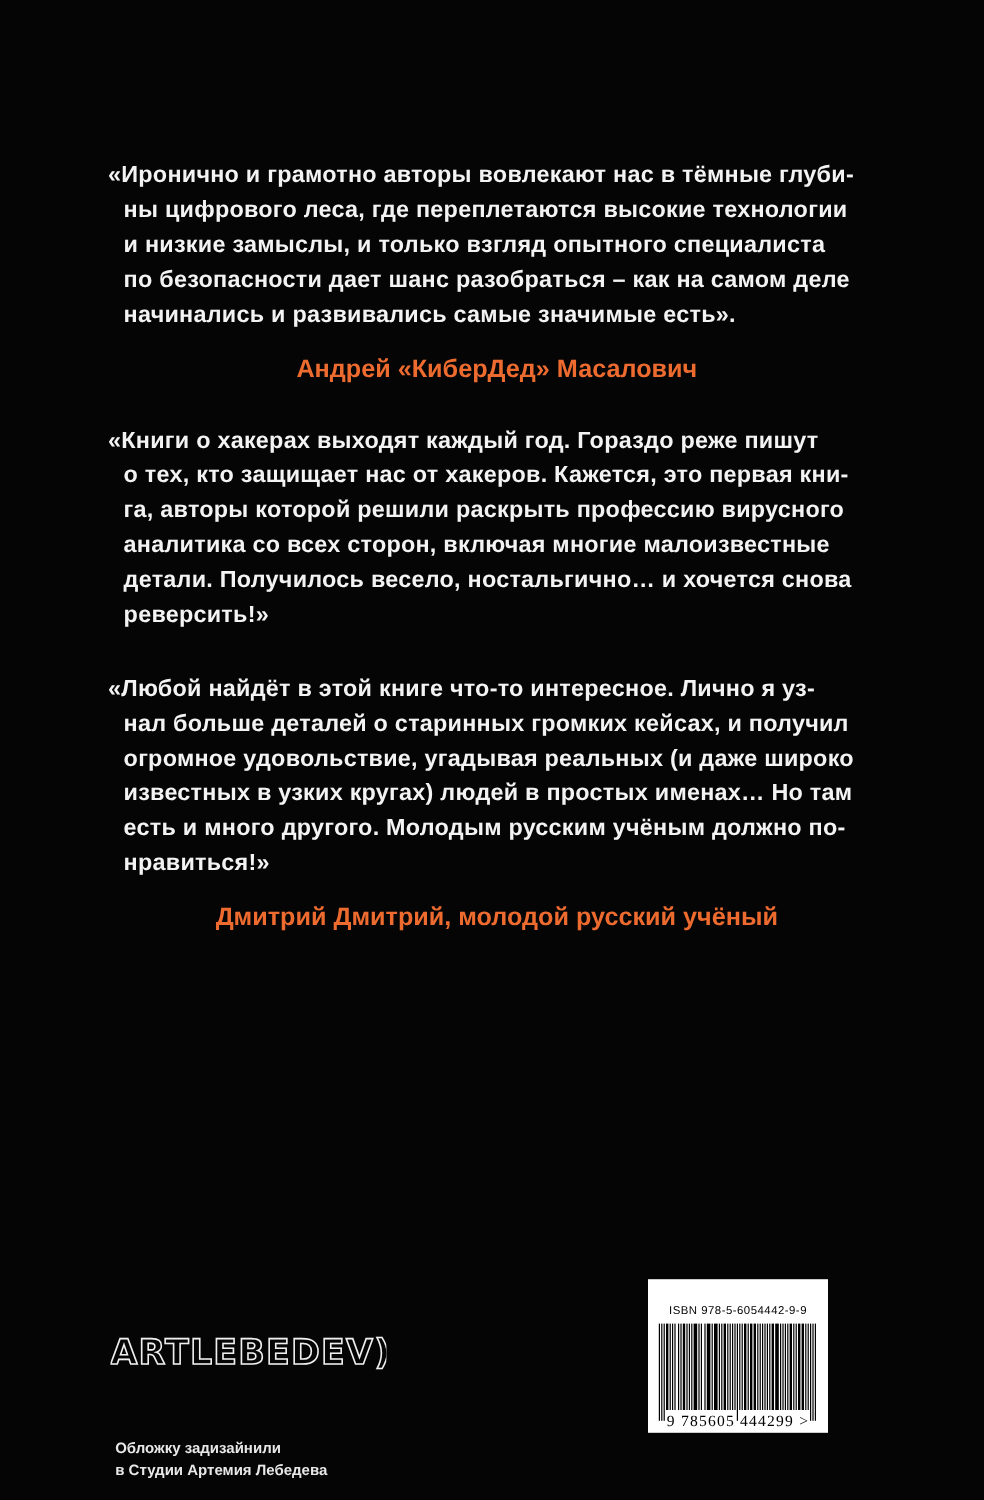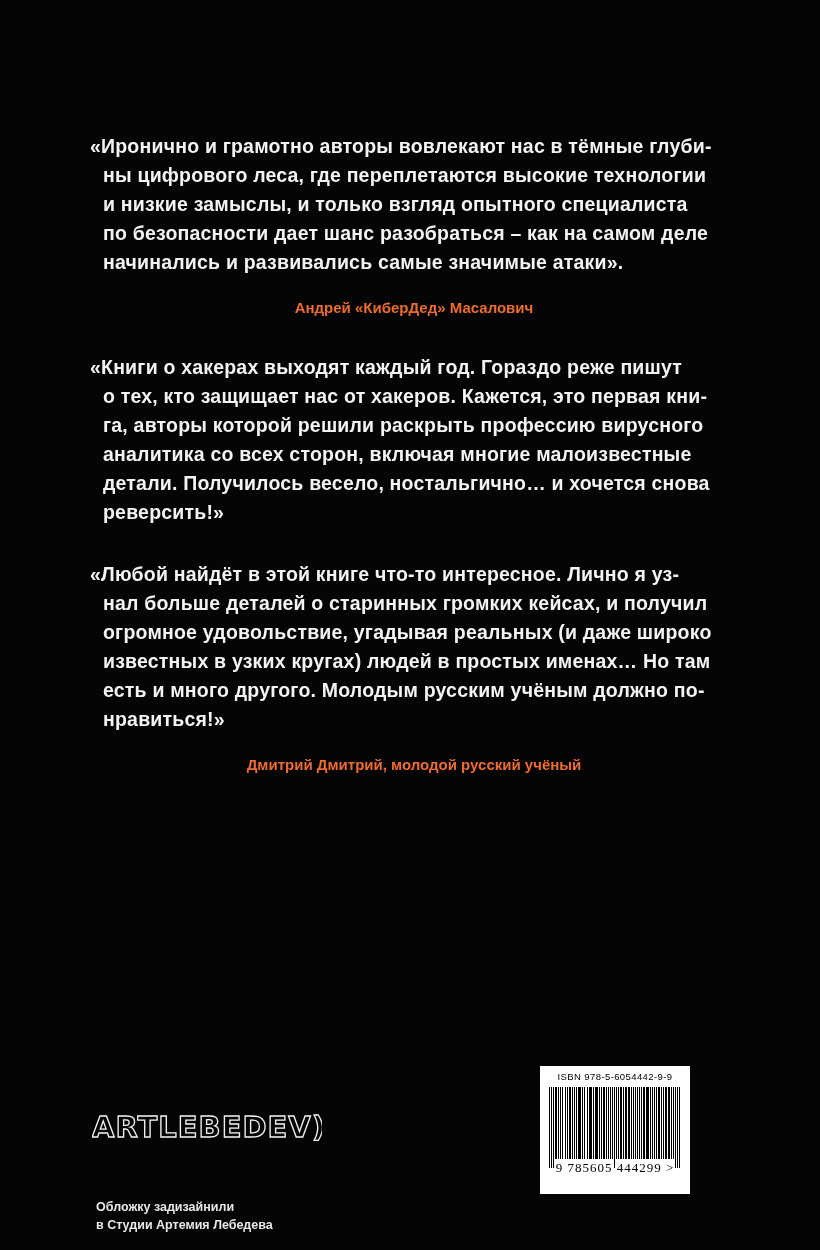--- a/index.html
+++ b/index.html
@@ -31,21 +31,21 @@
     line-height: 29px;
     font-weight: 600;
     letter-spacing: 0.2px;
     color: #f3f3f3;
     white-space: pre-line;
     padding-left: 13px;
     text-indent: -13px;
   }
   .attribution {
     margin: 19px 0 0 0;
-    font-size: 15px;
+    font-size: 21px;
     line-height: 24px;
     font-weight: 700;
     text-align: center;
     color: #ed6b2f;
   }
   .footer {
     position: absolute;
     left: 0;
     top: 1050px;
     width: 820px;
@@ -72,21 +72,21 @@
   }
   .barcode-box {
     position: absolute;
     left: 540px;
     top: 16px;
     width: 150px;
     height: 128px;
     background: #ffffff;
     color: #000;
     box-sizing: border-box;
-    padding-top: 5px;
+    padding-top: 21px;
     text-align: center;
   }
   .isbn-label {
     font-size: 9.5px;
     letter-spacing: 0.4px;
     line-height: 12px;
     color: #000;
     font-weight: 400;
     white-space: nowrap;
   }
@@ -121,21 +121,21 @@
 
 <div class="page">
 
   <div class="quotes">
 
     <section class="quote-block">
       <p class="quote-text">«Иронично и грамотно авторы вовлекают нас в тёмные глуби-
 ны цифрового леса, где переплетаются высокие технологии
 и низкие замыслы, и только взгляд опытного специалиста
 по безопасности дает шанс разобраться – как на самом деле
-начинались и развивались самые значимые атаки».</p>
+начинались и развивались самые значимые есть».</p>
       <p class="attribution">Андрей «КиберДед» Масалович</p>
     </section>
 
     <section class="quote-block">
       <p class="quote-text">«Книги о хакерах выходят каждый год. Гораздо реже пишут
 о тех, кто защищает нас от хакеров. Кажется, это первая кни-
 га, авторы которой решили раскрыть профессию вирусного
 аналитика со всех сторон, включая многие малоизвестные
 детали. Получилось весело, ностальгично… и хочется снова
 реверсить!»</p>

